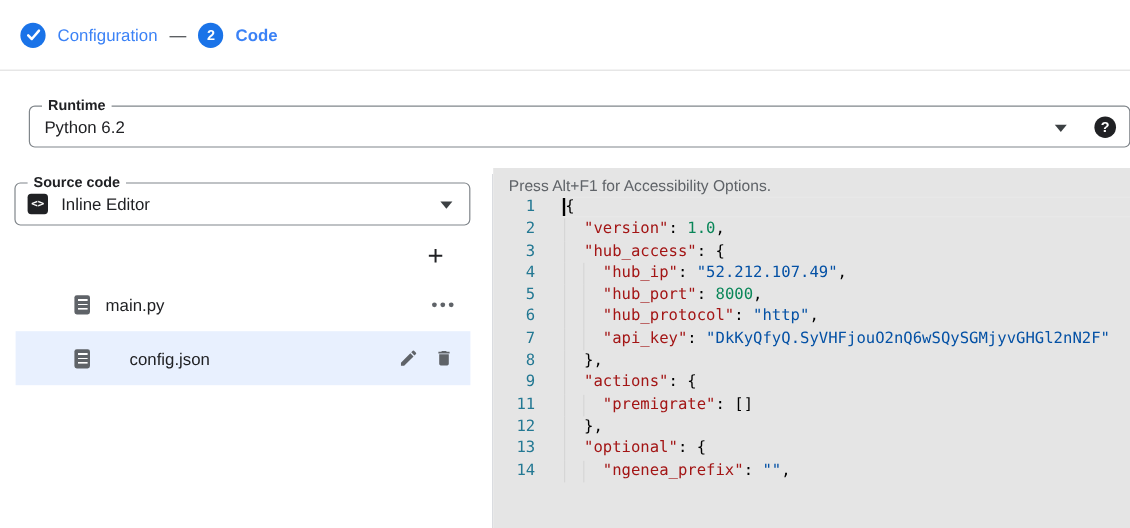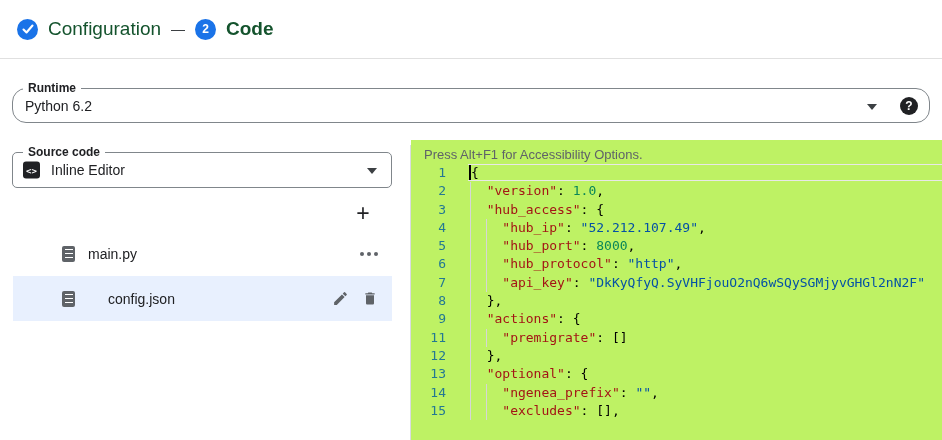--- a/index.html
+++ b/index.html
@@ -5,35 +5,35 @@
   html,body{margin:0;padding:0;background:#fff;}
   body{width:942px;height:440px;position:relative;overflow:hidden;
        font-family:"Liberation Sans",sans-serif;color:#202124;}
 
   
   .stepper{position:absolute;left:17px;top:18px;height:22px;display:flex;align-items:center;gap:10px;}
   .step{display:flex;align-items:center;gap:10px;}
   .step-circle{width:21px;height:21px;border-radius:50%;background:#1a73e8;display:flex;
                align-items:center;justify-content:center;flex:0 0 auto;}
   .step-circle .num{color:#fff;font-size:12px;font-weight:700;}
-  .step-label{font-size:19px;color:#14532d;}
+  .step-label{font-size:14px;color:#3b82f6;}
   .step-label.bold{font-weight:700;}
   .step-sep{color:#3c4043;font-size:14px;}
 
   .top-divider{position:absolute;left:0;top:58px;width:942px;height:1px;background:#e0e0e0;}
 
   
   .ofield{position:absolute;border:1px solid #80868b;border-radius:5px;background:#fff;}
   .ofield .flabel{position:absolute;top:-8px;left:10px;background:#fff;padding:0 5px;
                   font-size:12px;font-weight:700;color:#202124;line-height:15px;}
   .ofield .fvalue{position:absolute;left:12px;top:50%;transform:translateY(-50%);font-size:14px;color:#202124;}
   .dd-arrow{position:absolute;top:50%;margin-top:-2px;width:0;height:0;
             border-left:5px solid transparent;border-right:5px solid transparent;border-top:6px solid #3c4043;}
 
-  .runtime-box{left:12px;top:88px;width:916px;height:33px;border-radius:14px;}
+  .runtime-box{left:24px;top:88px;width:916px;height:33px;}
   .runtime-box .dd-arrow{right:52px;}
   .help-btn{position:absolute;right:11px;top:50%;transform:translateY(-50%);width:18px;height:18px;
             border-radius:50%;background:#202124;color:#fff;font-size:12px;font-weight:700;
             display:flex;align-items:center;justify-content:center;}
 
   .source-box{left:12px;top:152px;width:378px;height:34px;}
   .source-box .dd-arrow{right:14px;}
   .code-file-icon{position:absolute;left:10px;top:50%;transform:translateY(-50%);width:17px;height:17px;
                   background:#202124;border-radius:3px;color:#fff;display:flex;align-items:center;
                   justify-content:center;font-family:"DejaVu Sans Mono",monospace;font-size:9px;font-weight:700;}
@@ -52,21 +52,21 @@
   .doc-icon{width:13px;height:16px;background:#5f6368;border-radius:2px;position:relative;flex:0 0 auto;}
   .doc-icon::after{content:"";position:absolute;left:2.5px;right:2.5px;top:3.5px;height:9px;
                    background:repeating-linear-gradient(to bottom,#fff 0 1.5px,#5f6368 1.5px 4px);}
   .file-name{margin-left:13px;font-size:14px;color:#202124;}
   .file-actions{margin-left:auto;display:flex;align-items:center;gap:13px;}
   .dots{width:4px;height:4px;border-radius:50%;background:#5f6368;
         box-shadow:7px 0 0 #5f6368,-7px 0 0 #5f6368;margin:0 7px;}
   .act-icon svg{display:block;}
 
   
-  .editor{position:absolute;left:411px;top:140px;right:0;bottom:0;background:#bef264;}
+  .editor{position:absolute;left:411px;top:140px;right:0;bottom:0;background:#e5e5e5;}
   .a11y{margin:7px 0 0 13px;font-size:13px;color:#5f6368;}
   .code-area{position:absolute;left:0;top:24px;right:0;}
   .cline{display:flex;height:18.3px;line-height:18.3px;
          font-family:"DejaVu Sans Mono",monospace;font-size:13px;}
   .ln{width:35px;text-align:right;color:var(--c-ln,#237893);flex:0 0 auto;}
   .lc{margin-left:25px;position:relative;white-space:pre;flex:1;color:#000;}
   .guide{position:absolute;top:0;bottom:0;width:1px;background:#d6d6d6;}
   .tk-key{color:var(--c-key,#a31515);}
   .tk-str{color:var(--c-str,#0451a5);}
   .tk-num{color:var(--c-num,#098658);}
@@ -191,18 +191,14 @@
         <span class="lc"><span>  },</span><span class="guide" style="left: calc(0ch - 1px);"></span></span>
       </div>
       <div class="cline">
         <span class="ln">13</span>
         <span class="lc"><span>  </span><span class="tk-key">"optional"</span><span>: {</span><span class="guide" style="left: calc(0ch - 1px);"></span></span>
       </div>
       <div class="cline">
         <span class="ln">14</span>
         <span class="lc"><span>    </span><span class="tk-key">"ngenea_prefix"</span><span>: </span><span class="tk-str">""</span><span>,</span><span class="guide" style="left: calc(0ch - 1px);"></span><span class="guide" style="left: calc(2ch - 1px);"></span></span>
       </div>
-      <div class="cline">
-        <span class="ln">15</span>
-        <span class="lc"><span>    </span><span class="tk-key">"excludes"</span><span>: [],</span><span class="guide" style="left: calc(0ch - 1px);"></span><span class="guide" style="left: calc(2ch - 1px);"></span></span>
-      </div>
     </div>
 </div>
 
 </body></html>

